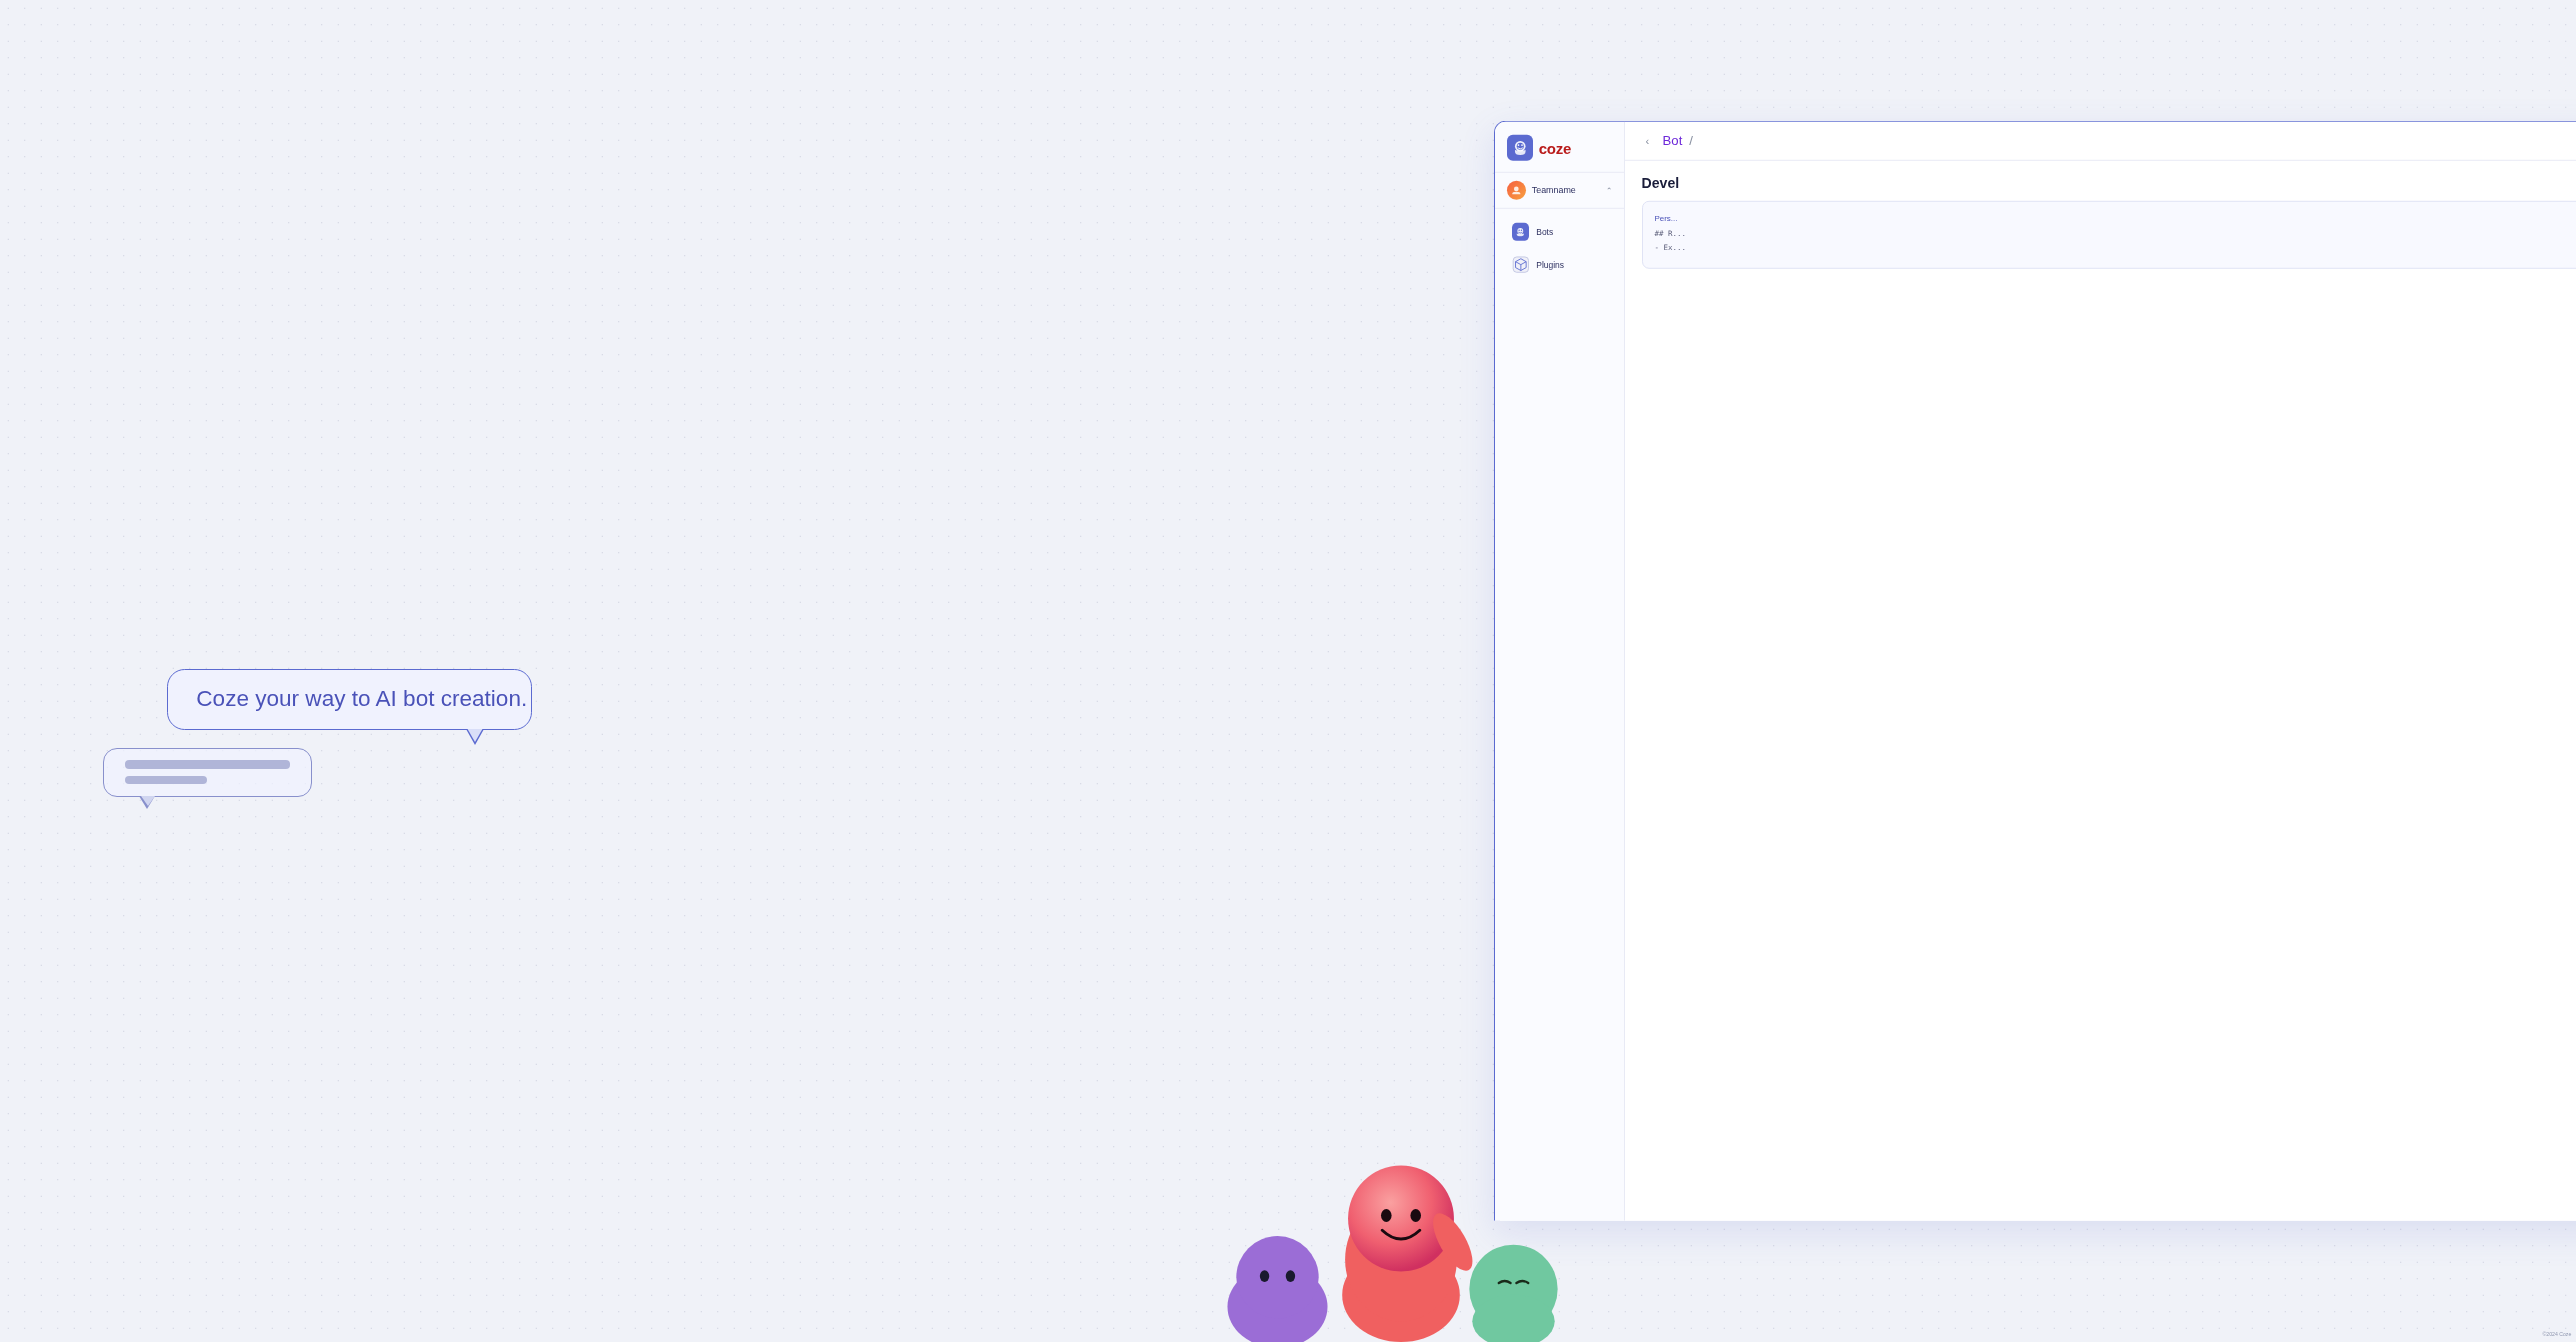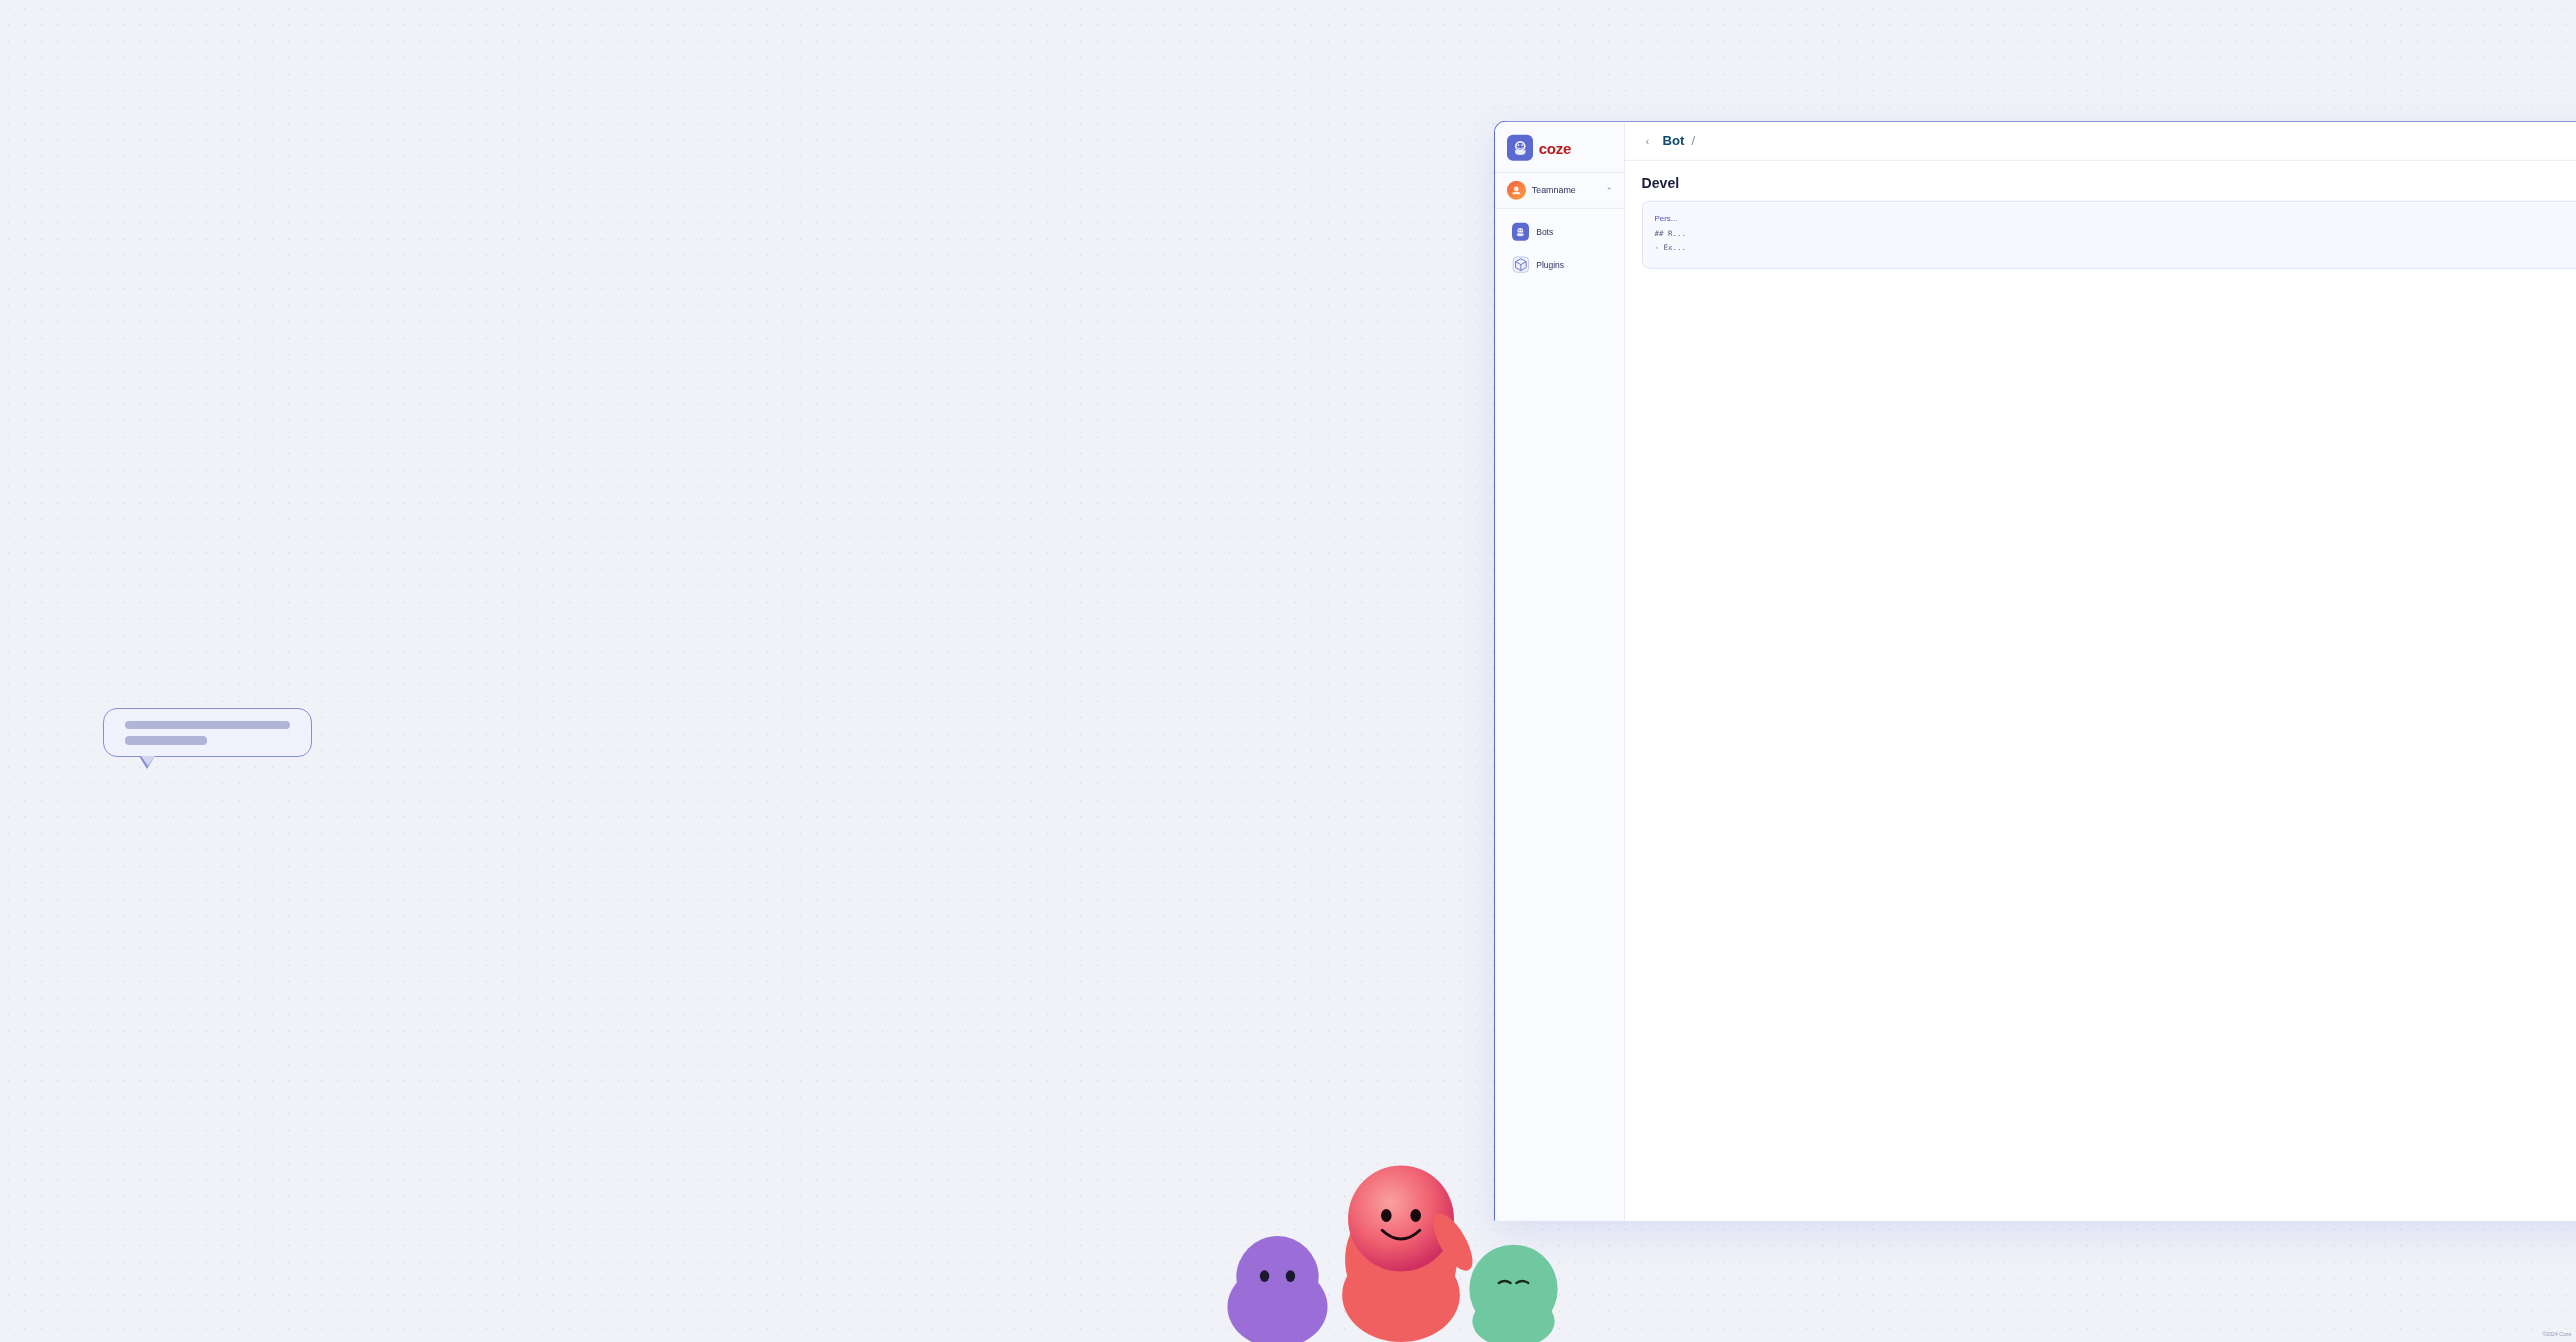--- a/index.html
+++ b/index.html
@@ -298,22 +298,22 @@
       display: flex;
       align-items: center;
       justify-content: center;
       color: #8890a0;
       font-size: 1.2rem;
       cursor: pointer;
     }
 
     .breadcrumb-text {
       font-size: 1.4rem;
-      font-weight: 700;
-      color: #0c4a6e;
+      font-weight: 400;
+      color: #6d28d9;
     }
 
     .breadcrumb-slash {
       font-size: 1.4rem;
       color: #8890a0;
       font-weight: 400;
     }
 
     
     .develop-panel {
@@ -374,20 +374,23 @@
   </style>
 </head>
 <body>
 
 <div class="dot-grid"></div>
 
 <div class="content">
 
   <div class="left-section">
 
+    <div class="speech-bubble-main">
+      <span class="speech-bubble-main-text">Coze your way to AI bot creation.</span>
+    </div>
 
     <div class="speech-bubble-secondary">
       <div class="placeholder-line long"></div>
       <div class="placeholder-line medium"></div>
     </div>
 
   </div>
 
   <div class="mascots-area">
 

